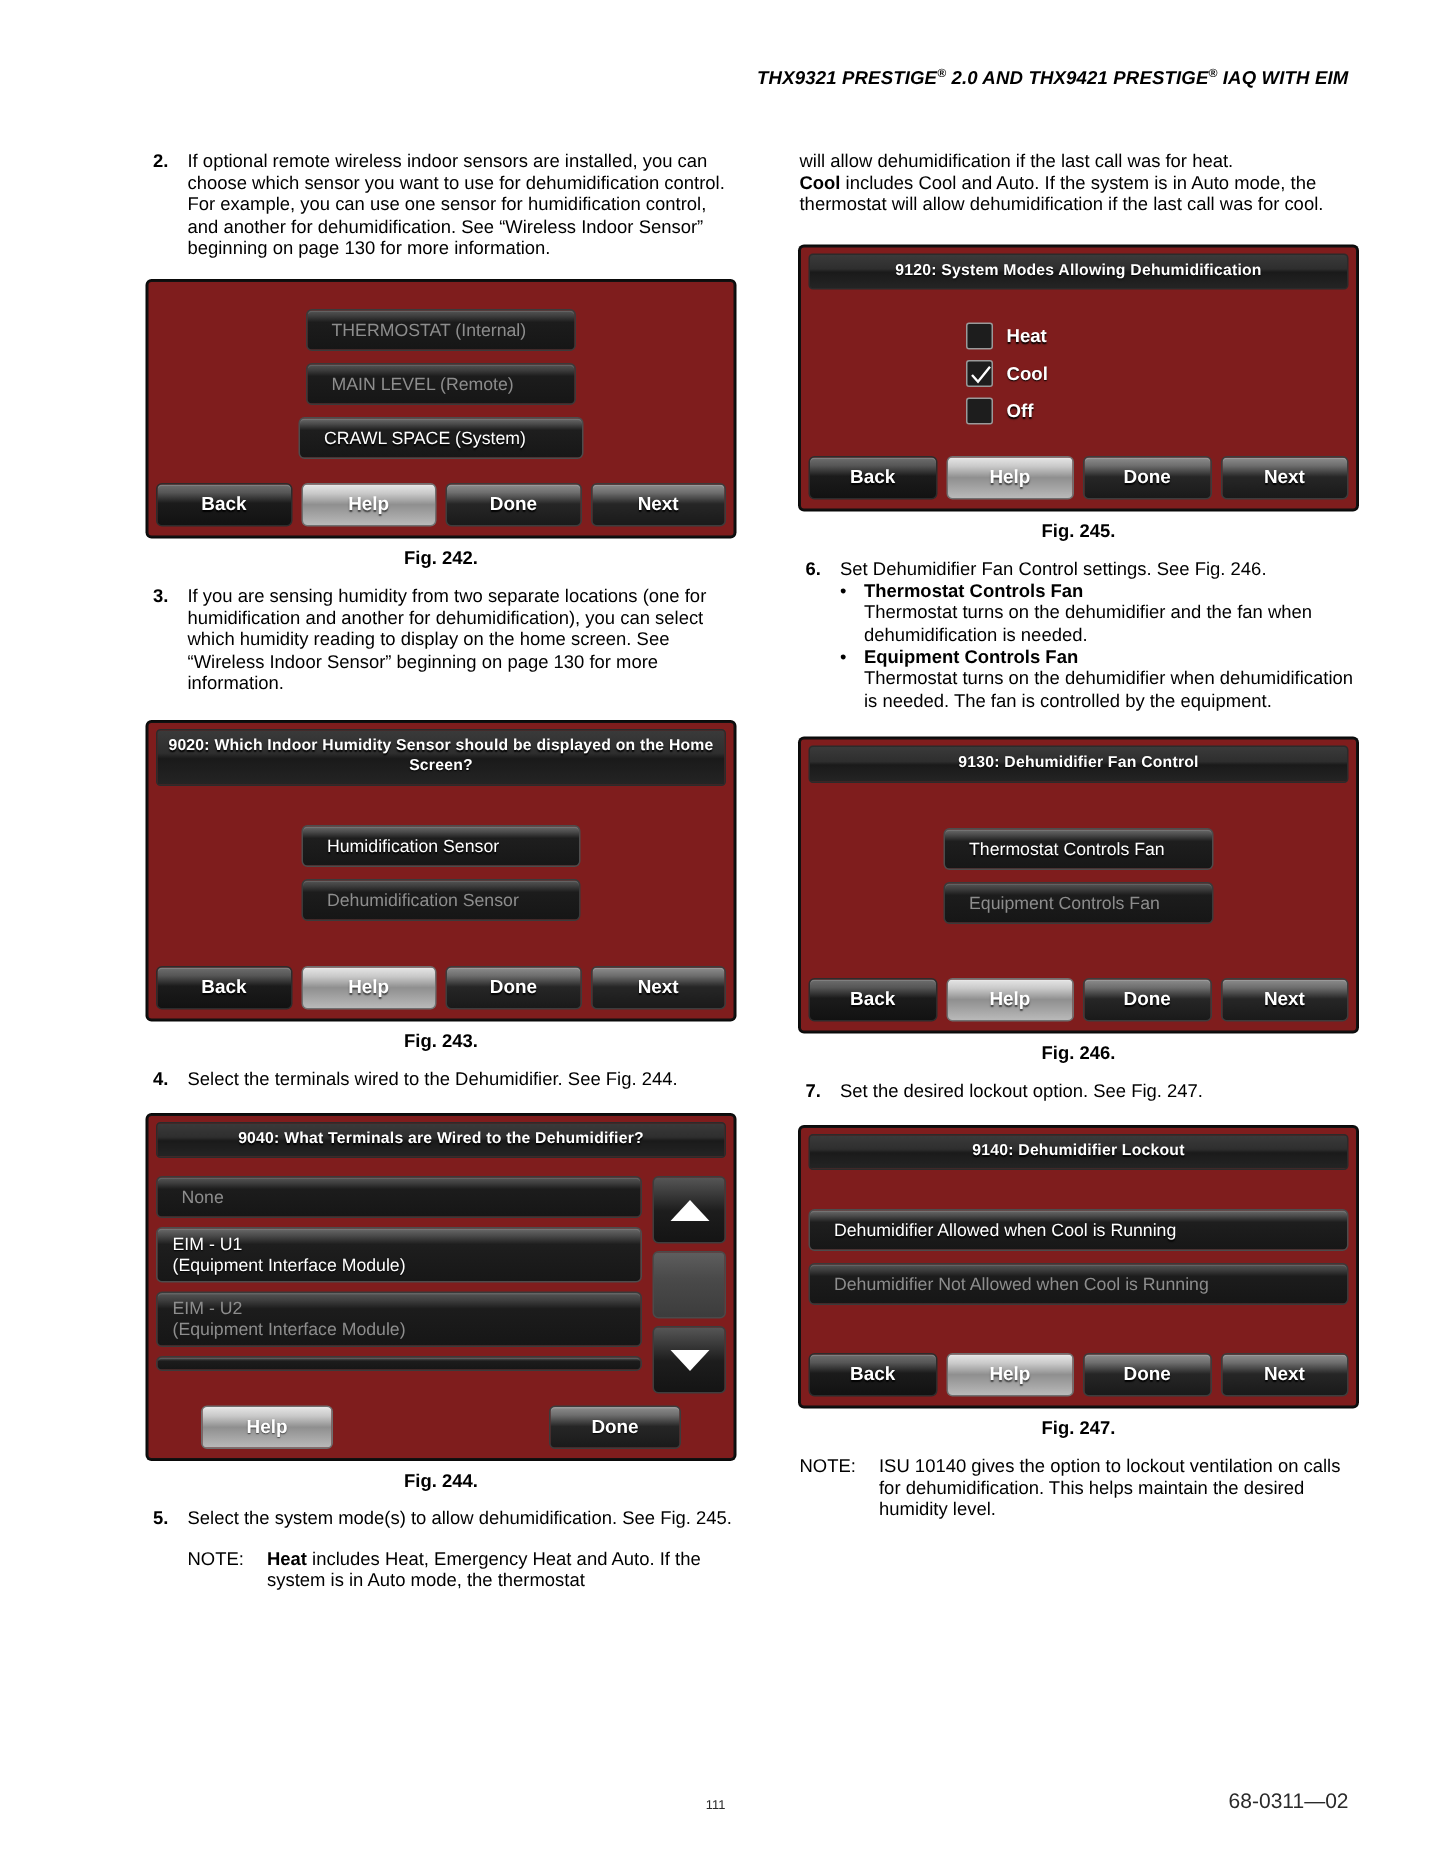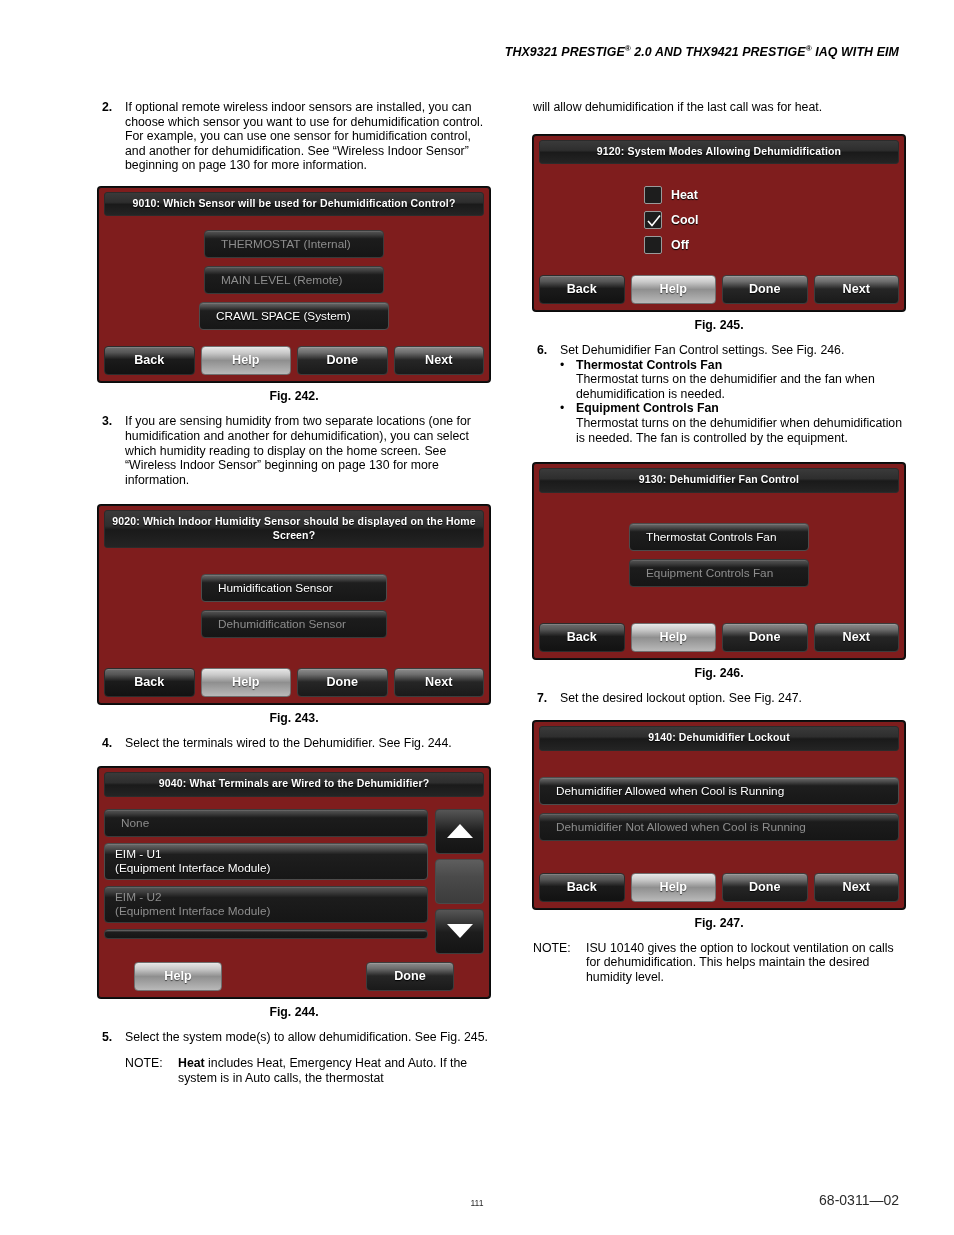--- a/index.html
+++ b/index.html
@@ -211,21 +211,20 @@
 
 <div class="col col-left">
 
   <div class="step">
     <div class="step-num">2.</div>
     <div class="step-body">If optional remote wireless indoor sensors are installed, you can choose which sensor you want to use for dehumidification control. For example, you can use one sensor for humidification control, and another for dehumidification. See “Wireless Indoor Sensor” beginning on page 130 for more information.</div>
   </div>
 
   <div style="height:14px"></div>
   <div class="tstat">
-    <div class="tstat-title">9010: Which Sensor will be used for Dehumidification Control?</div>
     <div class="tstat-body">
       <div style="padding:6px 0 2px 0;">
         <div class="opt dim" style="width:180px;">THERMOSTAT (Internal)</div>
         <div class="opt dim" style="width:180px;">MAIN LEVEL (Remote)</div>
         <div class="opt" style="width:190px;">CRAWL SPACE (System)</div>
       </div>
       <div class="navrow">
         <div class="nav-btn">Back</div>
         <div class="nav-btn light">Help</div>
         <div class="nav-btn mid">Done</div>
@@ -300,28 +299,29 @@
     </div>
   </div>
   <div class="fig-cap">Fig. 244.</div>
 
   <div class="step">
     <div class="step-num">5.</div>
     <div class="step-body">Select the system mode(s) to allow dehumidification. See Fig. 245.</div>
   </div>
   <div class="note note-indent">
     <div class="note-label">NOTE:</div>
-    <div class="note-body"><b>Heat</b><span> includes Heat, Emergency Heat and Auto. If the system is in Auto calls, the thermostat</span></div>
+    <div class="note-body"><b>Heat</b><span> includes Heat, Emergency Heat and Auto. If the system is in Auto mode, the thermostat</span></div>
   </div>
 
 </div>
 
 <div class="col col-right">
 
   <div class="para">will allow dehumidification if the last call was for heat.</div>
+  <div class="para"><b>Cool</b><span> includes Cool and Auto. If the system is in Auto mode, the thermostat will allow dehumidification if the last call was for cool.</span></div>
 
   <div style="height:20px"></div>
   <div class="tstat">
     <div class="tstat-title">9120: System Modes Allowing Dehumidification</div>
     <div class="tstat-body">
       <div class="chk-list">
         <div class="chk-row">
           <div class="chk-box"></div>
           <div class="chk-label">Heat</div>
         </div>

